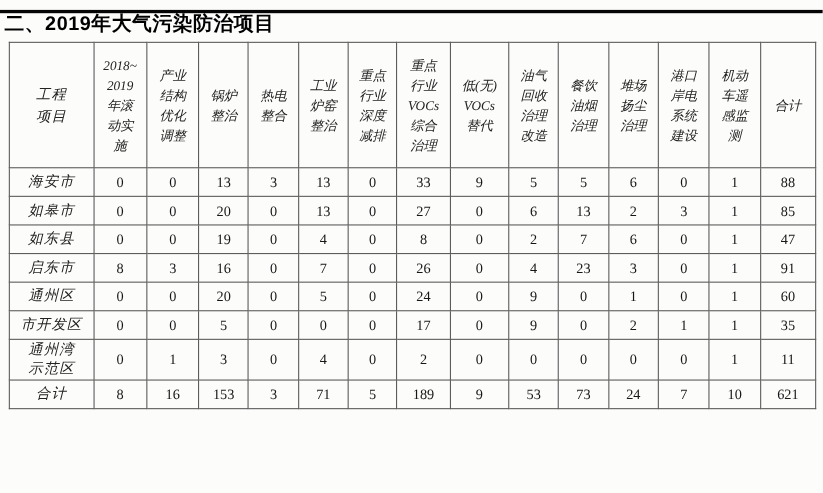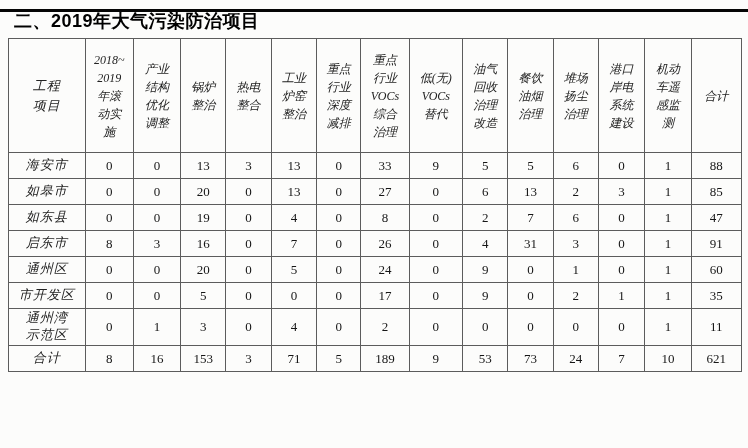--- a/index.html
+++ b/index.html
@@ -10,21 +10,21 @@
     font-family: "Liberation Serif", "DejaVu Serif", serif;
     color: #1e1e1e;
     overflow: hidden;
   }
   .doc { width: 748px; height: 448px; position: relative; }
   .top-rule {
     position: absolute; top: 0; left: 0;
     width: 748px; height: 3px; background: #050505;
   }
   .page-title {
-    margin: 9px 0 5px 14px;
+    margin: 9px 0 5px 4px;
     font-family: "Liberation Sans", "DejaVu Sans", sans-serif;
     font-weight: 700;
     font-size: 18px;
     letter-spacing: 0.5px;
     color: #000;
   }
   table.report {
     border-collapse: collapse;
     table-layout: fixed;
     margin-left: 8px;
@@ -200,21 +200,21 @@
           <th class="row-label">启东市</th>
           <td>8</td>
           <td>3</td>
           <td>16</td>
           <td>0</td>
           <td>7</td>
           <td>0</td>
           <td>26</td>
           <td>0</td>
           <td>4</td>
-          <td>31</td>
+          <td>23</td>
           <td>3</td>
           <td>0</td>
           <td>1</td>
           <td>91</td>
         </tr>
         <tr>
           <th class="row-label">通州区</th>
           <td>0</td>
           <td>0</td>
           <td>20</td>

